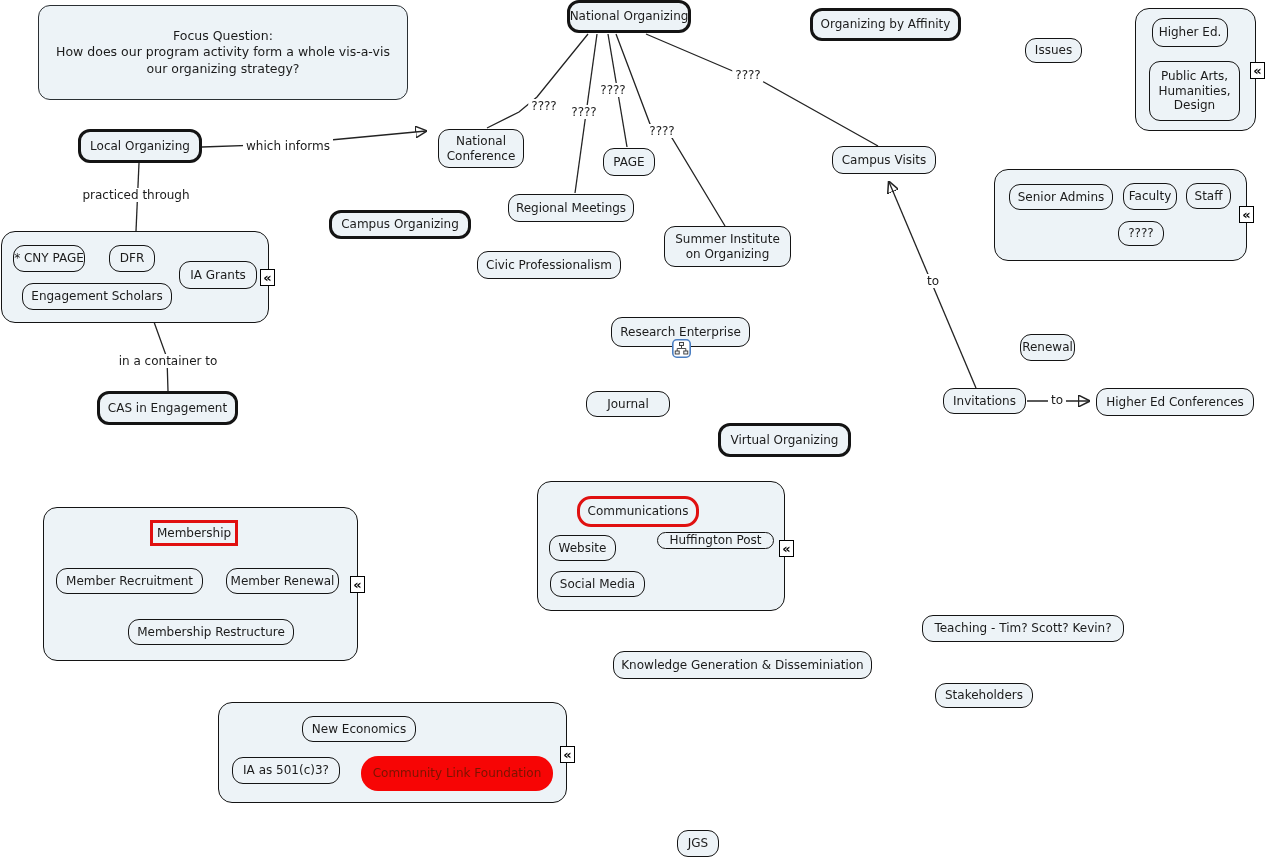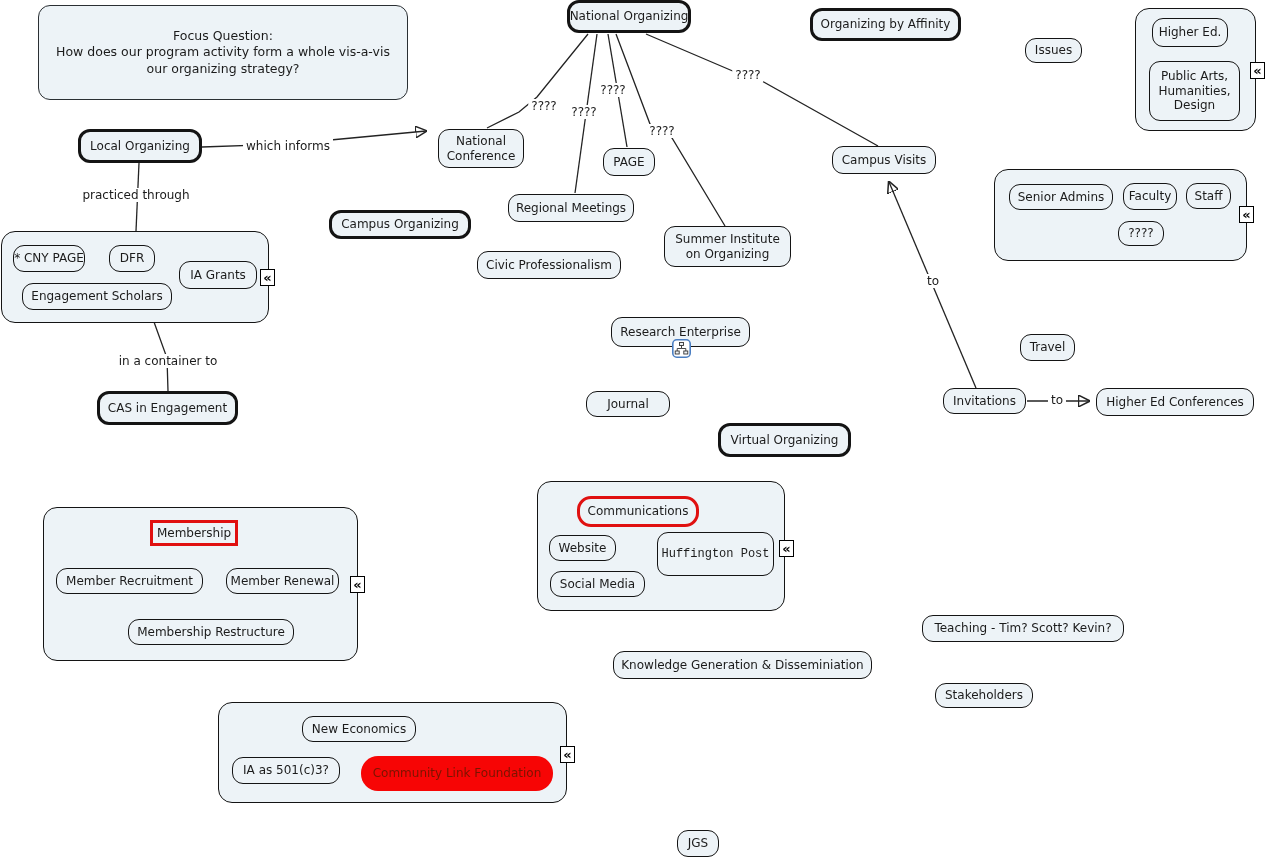--- a/index.html
+++ b/index.html
@@ -77,21 +77,21 @@
   #n-virtorg{left:718px;top:423px;width:133px;height:34px;}
   #c-membership{left:43px;top:507px;width:315px;height:154px;}
   #n-membership{left:150px;top:520px;width:88px;height:26px;}
   #n-memrecruit{left:56px;top:568px;width:147px;height:26px;}
   #n-memrenew{left:226px;top:568px;width:113px;height:26px;}
   #n-memrestruct{left:128px;top:619px;width:166px;height:26px;}
   #ic-membership{left:350px;top:576px;}
   #c-comms{left:537px;top:481px;width:248px;height:130px;}
   #n-comms{left:577px;top:496px;width:122px;height:31px;}
   #n-website{left:549px;top:535px;width:67px;height:26px;border-radius:11px;}
-  #n-huffpost{left:657px;top:532px;width:117px;height:44px;font-family:Liberation Mono, monospace;}
+  #n-huffpost{left:657px;top:532px;width:117px;height:17px;}
   #n-socmedia{left:550px;top:571px;width:95px;height:26px;}
   #ic-comms{left:779px;top:540px;}
   #n-teaching{left:922px;top:615px;width:202px;height:27px;}
   #n-knowgen{left:613px;top:651px;width:259px;height:28px;}
   #n-stakeholders{left:935px;top:683px;width:98px;height:25px;}
   #c-newecon{left:218px;top:702px;width:349px;height:101px;}
   #n-newecon{left:302px;top:716px;width:114px;height:26px;}
   #n-ia501{left:232px;top:757px;width:108px;height:27px;}
   #n-commlink{left:361px;top:756px;width:192px;height:35px;}
   #ic-newecon{left:560px;top:746px;}
@@ -160,21 +160,21 @@
   <div class="node" id="n-senadmins">Senior Admins</div>
   <div class="node" id="n-faculty">Faculty</div>
   <div class="node" id="n-staff">Staff</div>
   <div class="node" id="n-admunknown">????</div>
   <div class="node" id="n-cnypage">* CNY PAGE</div>
   <div class="node" id="n-dfr">DFR</div>
   <div class="node" id="n-iagrants">IA Grants</div>
   <div class="node" id="n-engsch">Engagement Scholars</div>
   <div class="node bold" id="n-cas">CAS in Engagement</div>
   <div class="node" id="n-research">Research Enterprise</div>
-  <div class="node" id="n-travel">Travel</div>
+  <div class="node" id="n-travel">Renewal</div>
   <div class="node" id="n-invitations">Invitations</div>
   <div class="node" id="n-heconf">Higher Ed Conferences</div>
   <div class="node" id="n-journal">Journal</div>
   <div class="node bold" id="n-virtorg">Virtual Organizing</div>
   <div class="node red-rect" id="n-membership">Membership</div>
   <div class="node" id="n-memrecruit">Member Recruitment</div>
   <div class="node" id="n-memrenew">Member Renewal</div>
   <div class="node" id="n-memrestruct">Membership Restructure</div>
   <div class="node red-round" id="n-comms">Communications</div>
   <div class="node" id="n-website">Website</div>

